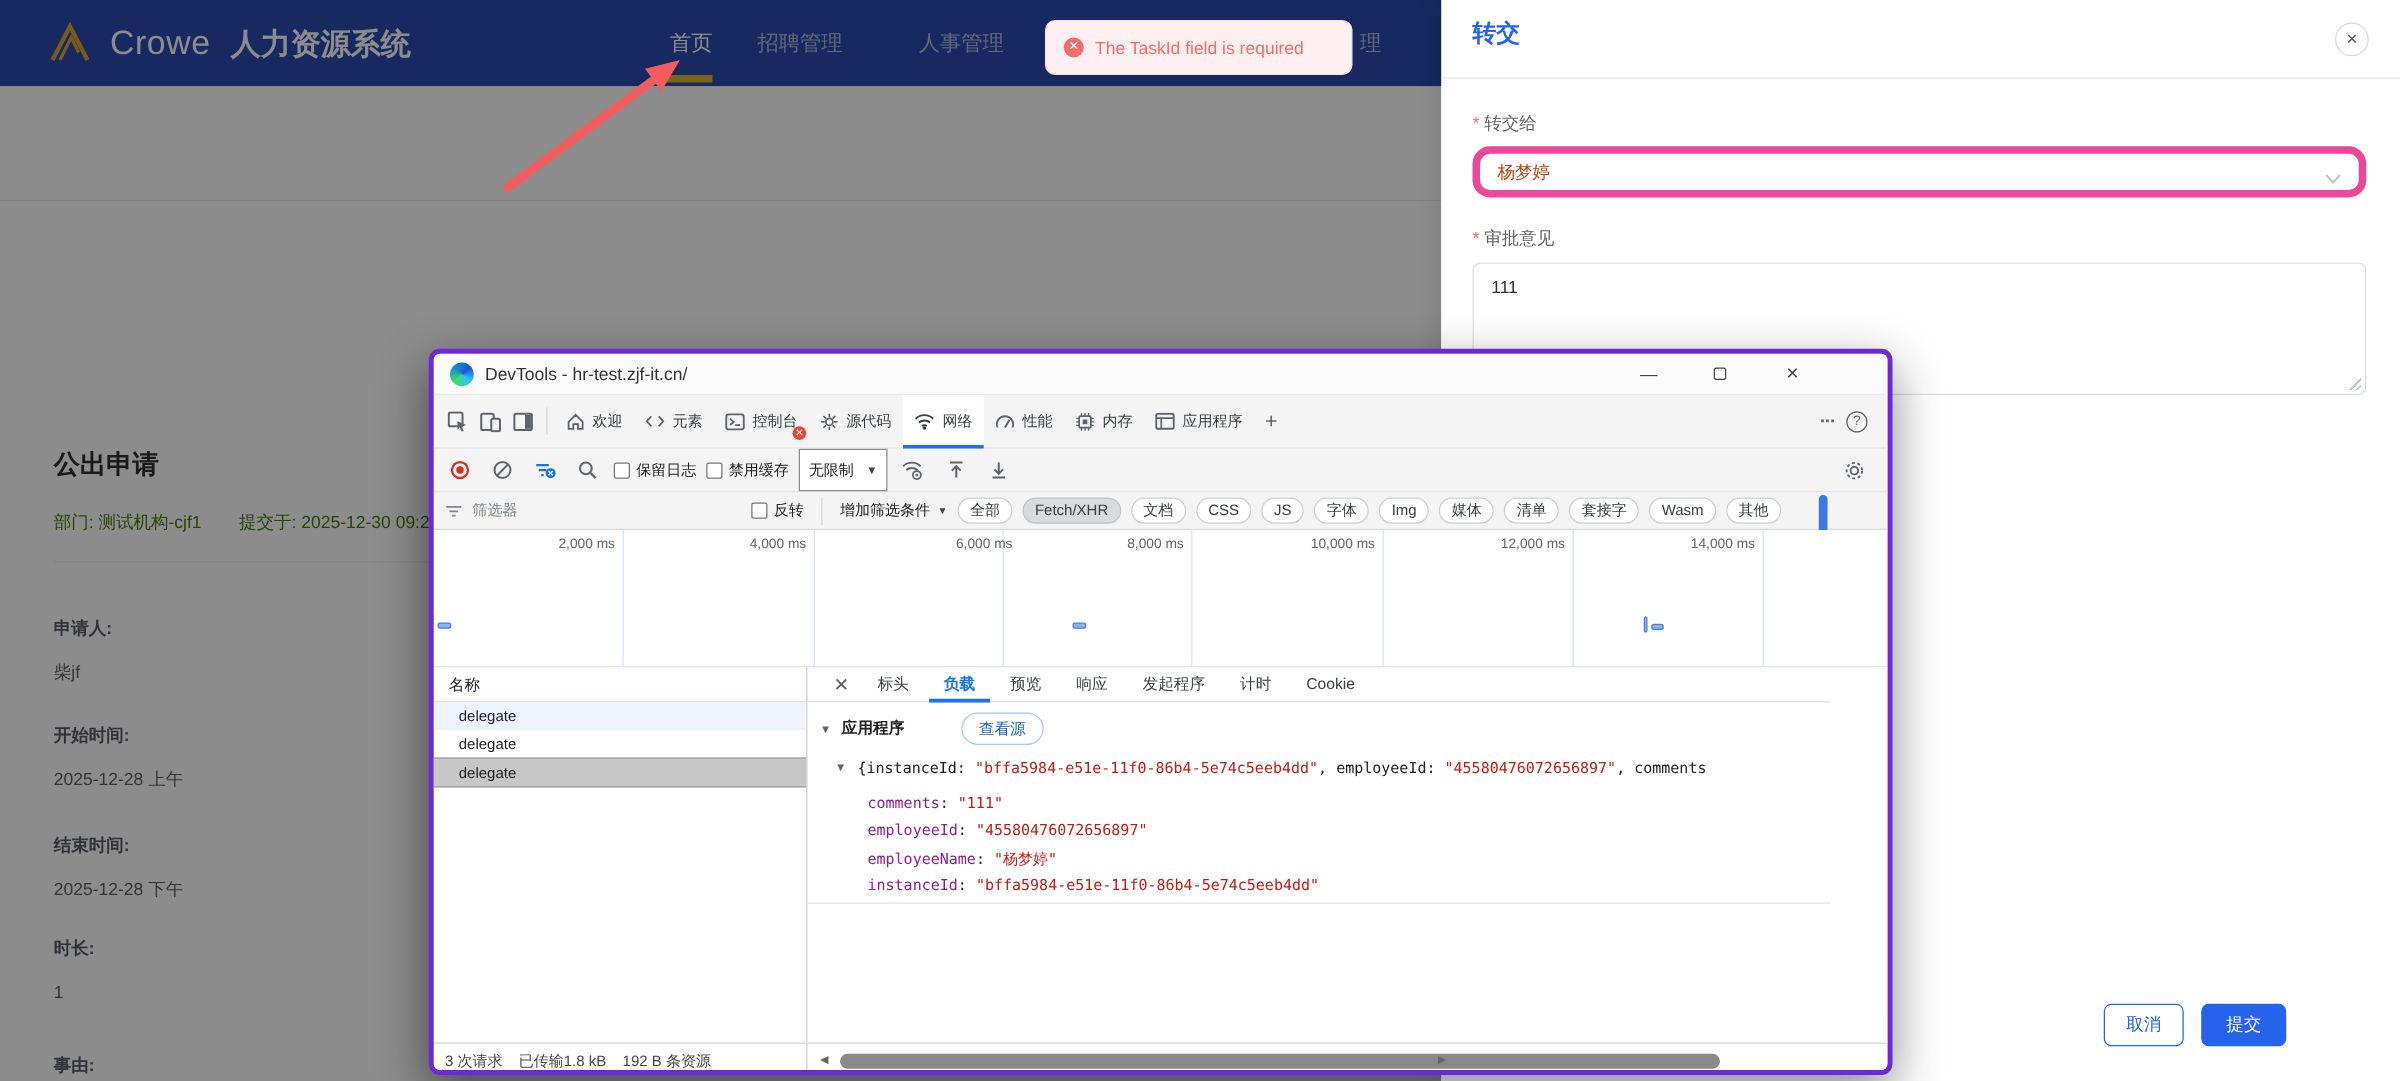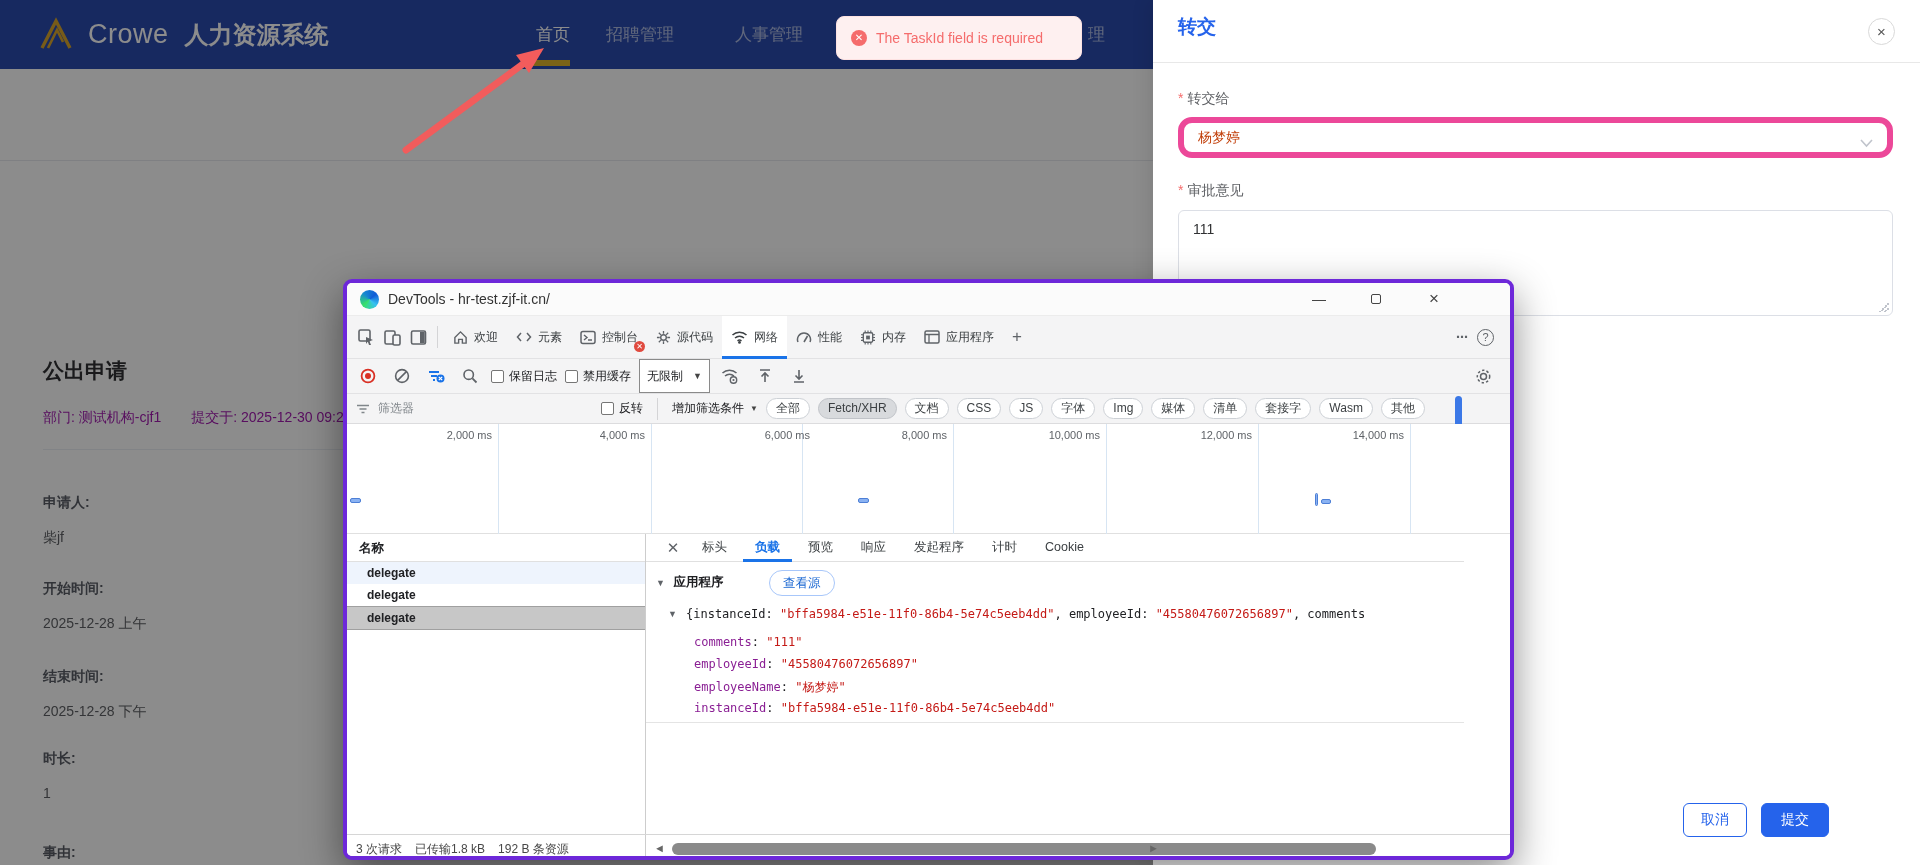--- a/index.html
+++ b/index.html
@@ -16,21 +16,21 @@
   .nav-item{position:absolute;top:0;height:69px;line-height:69px;font-size:17px;color:rgba(255,255,255,.62);cursor:pointer;}
   .nav-item.active{color:#fff;}
   .nav-underline{position:absolute;left:528px;top:60px;width:42px;height:6px;background:#e0b42a;}
   .crumbbar{left:0;top:69px;width:1153px;height:92px;background:#fff;border-bottom:1px solid #e8eaef;}
   .crumb{position:absolute;left:28px;top:110px;font-size:15px;display:flex;gap:10px;align-items:center;}
   .crumb .home{font-weight:bold;color:#303133;}
   .crumb .sep{color:#b6b9bf;font-size:15px;}
   .crumb .cur{color:#97999e;}
   .card{left:0;top:161px;width:1153px;height:704px;background:#fff;}
   .pg-title{position:absolute;left:43px;top:196px;font-size:21px;font-weight:bold;color:#303133;}
-  .pg-meta{position:absolute;left:43px;top:248px;font-size:14px;color:#a21caf;display:flex;gap:30px;}
+  .pg-meta{position:absolute;left:43px;top:248px;font-size:14px;color:#4d7c0f;display:flex;gap:30px;}
   .pg-div{position:absolute;left:43px;top:288px;width:1080px;height:1px;background:#ebeef5;}
   .fld-label{font-size:14px;font-weight:bold;color:#5a5e66;}
   .fld-value{font-size:14px;color:#606266;margin-top:17px;}
   .agree-btn{position:absolute;left:1117px;top:196px;width:66px;height:30px;background:#2d6ae3;color:#fff;
              font-size:14px;border:none;border-radius:4px;}
 
   
   .mask{left:0;top:0;width:1153px;height:865px;background:rgba(0,0,0,.45);z-index:10;}
   .toast{left:836px;top:16px;width:246px;height:44px;background:#fef0f0;border:1px solid #fde2e2;border-radius:8px;
          display:flex;align-items:center;gap:9px;padding:0 14px;z-index:30;}
@@ -91,21 +91,21 @@
   .pill.active{background:#d8dadd;border-color:#c0c3c8;}
   .filter-ph{color:#80868b;font-size:12px;}
   
   .dt-timeline{position:absolute;left:0;top:141px;width:100%;height:110px;background:#fff;border-bottom:1px solid #e0e0e0;}
   .tl-col{position:absolute;top:0;height:110px;border-left:1px solid #d7e5f3;}
   .tl-lab{position:absolute;top:5px;width:140px;text-align:right;font-size:11px;color:#5f6368;}
   .tl-mark{position:absolute;background:#8ab2f2;border:1px solid #4d7fd6;border-radius:2px;}
   .sb-v{position:absolute;border-radius:4px;}
   
   .dt-main{position:absolute;left:0;top:251px;width:100%;height:300px;background:#fff;}
-  .dt-left{position:absolute;left:0;top:0;width:299px;height:300px;border-right:1px solid #cdcdcd;font-weight:bold;}
+  .dt-left{position:absolute;left:0;top:0;width:299px;height:300px;border-right:1px solid #cdcdcd;}
   .name-hd{height:28px;line-height:28px;padding-left:12px;border-bottom:1px solid #e0e0e0;color:#202124;font-size:12.5px;}
   .req-row{height:22px;line-height:22px;padding-left:20px;font-size:12px;color:#202124;}
   .req-row.r0{background:#eef4fd;}
   .req-row.sel{background:#c7c7c7;border-top:1px solid #a0a0a0;border-bottom:1px solid #a0a0a0;height:24px;}
   .dt-rightpane{position:absolute;left:299px;top:0;width:818px;height:300px;}
   .det-tabs{height:28px;border-bottom:1px solid #e0e0e0;display:flex;align-items:center;gap:4px;padding-left:14px;}
   .det-x{color:#5f6368;font-size:15px;width:26px;text-align:center;}
   .det-tab{padding:0 12px;height:28px;line-height:26px;font-size:12.5px;color:#3c4043;white-space:nowrap;}
   .det-tab.active{color:#1a73e8;box-shadow:inset 0 -3px 0 #1a73e8;font-weight:bold;}
   .pay-hdr{position:absolute;left:10px;top:40px;font-size:12.5px;font-weight:bold;color:#202124;}

